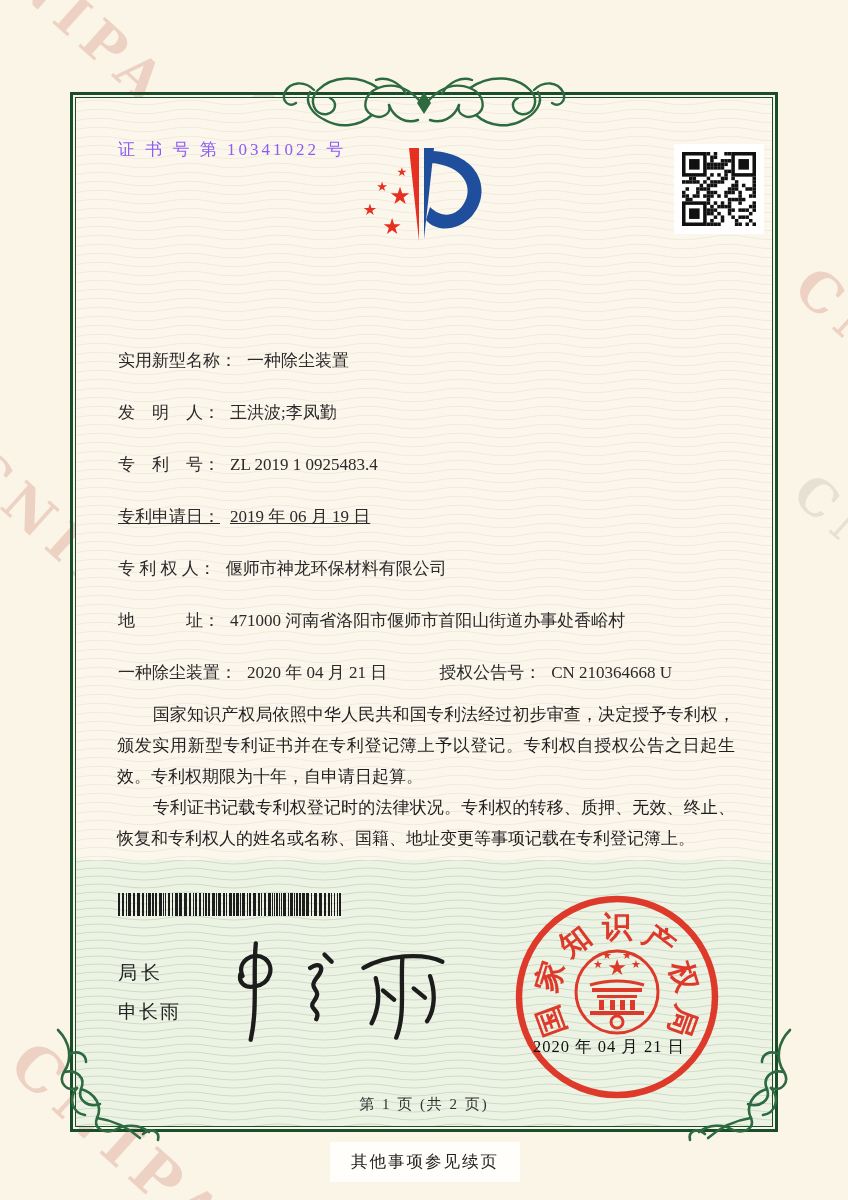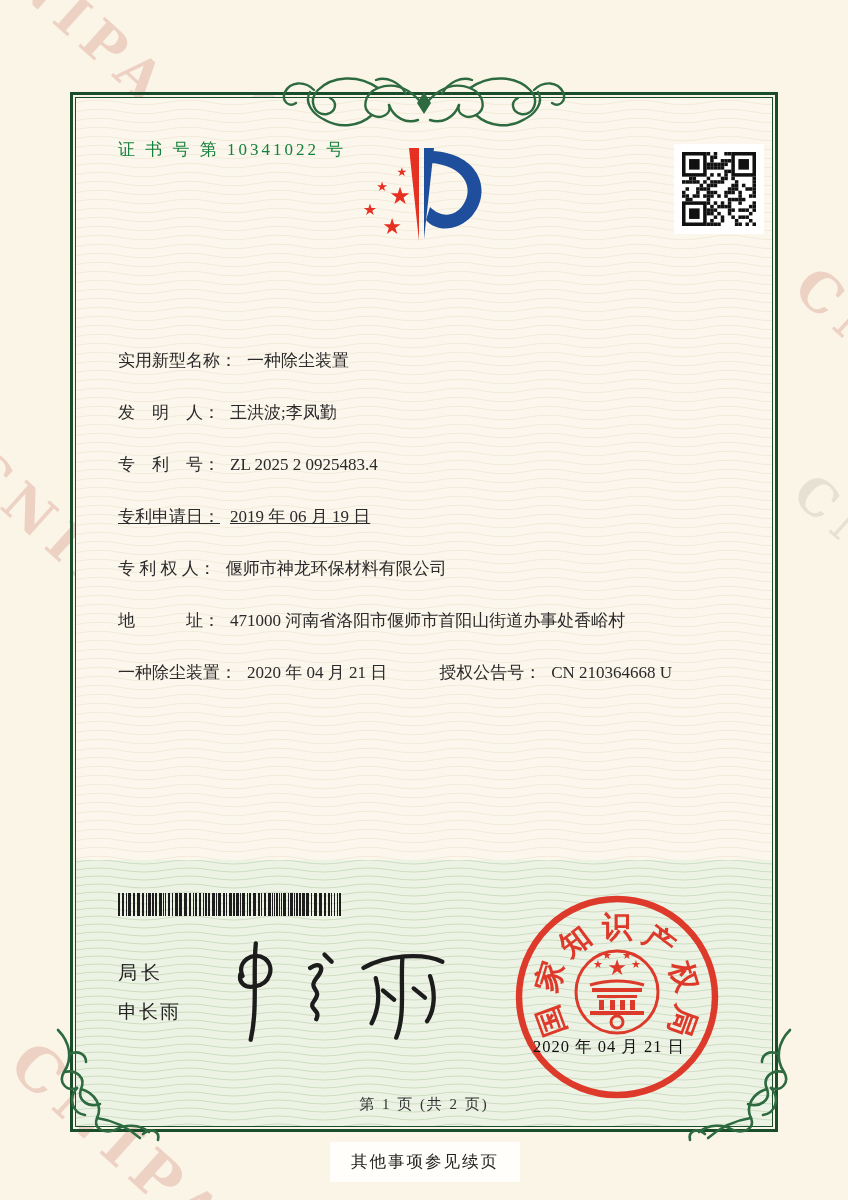--- a/index.html
+++ b/index.html
@@ -36,21 +36,21 @@
     border:1px solid #1a4d2c;
   }
   .frame-bg { position:absolute; left:3px; top:3px; }
   .ornament { position:absolute; pointer-events:none; }
   .orn-top  { left:272px; top:54px;  width:304px; height:100px; }
   .orn-bl   { left:48px;  top:1026px; width:118px; height:122px; }
   .orn-br   { left:682px; top:1026px; width:118px; height:122px; }
   
   .cert-no {
     position:absolute; left:118px; top:138px;
-    font-size:17px; letter-spacing:3px; color:#15803d;
+    font-size:17px; letter-spacing:3px; color:#8b5cf6;
   }
   .qr-box {
     position:absolute; left:674px; top:144px; width:90px; height:90px;
     background:#ffffff; display:flex; align-items:center; justify-content:center;
   }
   .logo { position:absolute; left:340px; top:138px; width:178px; height:110px; }
   .title {
     position:absolute; left:0; top:246px; width:100%;
     text-align:center; font-size:40px; font-weight:bold; color:#141414;
     letter-spacing:14px; text-indent:14px;
@@ -330,36 +330,40 @@
 
 
   <div class="fields">
     <div class="frow r0">
       <span class="lbl">实用新型名称：</span><span>一种除尘装置</span>
     </div>
     <div class="frow r1">
       <span class="lbl">发　明　人：</span><span>王洪波;李凤勤</span>
     </div>
     <div class="frow r2">
-      <span class="lbl">专　利　号：</span><span>ZL 2025 2 0925483.4</span>
+      <span class="lbl">专　利　号：</span><span>ZL 2019 1 0925483.4</span>
     </div>
     <div class="frow r3">
       <span class="lbl">专利申请日：</span><span>2019 年 06 月 19 日</span>
     </div>
     <div class="frow r4">
       <span class="lbl">专 利 权 人：</span><span>偃师市神龙环保材料有限公司</span>
     </div>
     <div class="frow r5">
       <span class="lbl">地　　　址：</span><span>471000 河南省洛阳市偃师市首阳山街道办事处香峪村</span>
     </div>
     <div class="frow r6">
       <span class="lbl">一种除尘装置：</span><span>2020 年 04 月 21 日</span><span class="pair2"><span class="lbl">授权公告号：</span><span>CN 210364668 U</span></span>
     </div>
   </div>
 
+  <div class="body-text">
+    <p>国家知识产权局依照中华人民共和国专利法经过初步审查，决定授予专利权，颁发实用新型专利证书并在专利登记簿上予以登记。专利权自授权公告之日起生效。专利权期限为十年，自申请日起算。</p>
+    <p>专利证书记载专利权登记时的法律状况。专利权的转移、质押、无效、终止、恢复和专利权人的姓名或名称、国籍、地址变更等事项记载在专利登记簿上。</p>
+  </div>
 
   <div class="barcode" id="barcode"><span style="width:2px;background:#1d1d1d"></span><span style="width:2px"></span><span style="width:2px;background:#1d1d1d"></span><span style="width:2px"></span><span style="width:1px;background:#1d1d1d"></span><span style="width:1px"></span><span style="width:3px;background:#1d1d1d"></span><span style="width:2px"></span><span style="width:2px;background:#1d1d1d"></span><span style="width:2px"></span><span style="width:3px;background:#1d1d1d"></span><span style="width:2px"></span><span style="width:2px;background:#1d1d1d"></span><span style="width:2px"></span><span style="width:1px;background:#1d1d1d"></span><span style="width:1px"></span><span style="width:3px;background:#1d1d1d"></span><span style="width:1px"></span><span style="width:2px;background:#1d1d1d"></span><span style="width:1px"></span><span style="width:2px;background:#1d1d1d"></span><span style="width:2px"></span><span style="width:3px;background:#1d1d1d"></span><span style="width:1px"></span><span style="width:1px;background:#1d1d1d"></span><span style="width:1px"></span><span style="width:1px;background:#1d1d1d"></span><span style="width:2px"></span><span style="width:2px;background:#1d1d1d"></span><span style="width:2px"></span><span style="width:1px;background:#1d1d1d"></span><span style="width:2px"></span><span style="width:3px;background:#1d1d1d"></span><span style="width:1px"></span><span style="width:3px;background:#1d1d1d"></span><span style="width:2px"></span><span style="width:3px;background:#1d1d1d"></span><span style="width:2px"></span><span style="width:2px;background:#1d1d1d"></span><span style="width:2px"></span><span style="width:1px;background:#1d1d1d"></span><span style="width:1px"></span><span style="width:2px;background:#1d1d1d"></span><span style="width:2px"></span><span style="width:2px;background:#1d1d1d"></span><span style="width:2px"></span><span style="width:1px;background:#1d1d1d"></span><span style="width:1px"></span><span style="width:2px;background:#1d1d1d"></span><span style="width:1px"></span><span style="width:2px;background:#1d1d1d"></span><span style="width:2px"></span><span style="width:3px;background:#1d1d1d"></span><span style="width:1px"></span><span style="width:1px;background:#1d1d1d"></span><span style="width:1px"></span><span style="width:3px;background:#1d1d1d"></span><span style="width:2px"></span><span style="width:2px;background:#1d1d1d"></span><span style="width:1px"></span><span style="width:1px;background:#1d1d1d"></span><span style="width:2px"></span><span style="width:3px;background:#1d1d1d"></span><span style="width:1px"></span><span style="width:2px;background:#1d1d1d"></span><span style="width:1px"></span><span style="width:3px;background:#1d1d1d"></span><span style="width:1px"></span><span style="width:1px;background:#1d1d1d"></span><span style="width:1px"></span><span style="width:3px;background:#1d1d1d"></span><span style="width:2px"></span><span style="width:1px;background:#1d1d1d"></span><span style="width:1px"></span><span style="width:2px;background:#1d1d1d"></span><span style="width:2px"></span><span style="width:3px;background:#1d1d1d"></span><span style="width:2px"></span><span style="width:2px;background:#1d1d1d"></span><span style="width:1px"></span><span style="width:1px;background:#1d1d1d"></span><span style="width:2px"></span><span style="width:2px;background:#1d1d1d"></span><span style="width:2px"></span><span style="width:3px;background:#1d1d1d"></span><span style="width:1px"></span><span style="width:1px;background:#1d1d1d"></span><span style="width:1px"></span><span style="width:1px;background:#1d1d1d"></span><span style="width:1px"></span><span style="width:2px;background:#1d1d1d"></span><span style="width:1px"></span><span style="width:1px;background:#1d1d1d"></span><span style="width:1px"></span><span style="width:1px;background:#1d1d1d"></span><span style="width:1px"></span><span style="width:3px;background:#1d1d1d"></span><span style="width:2px"></span><span style="width:1px;background:#1d1d1d"></span><span style="width:1px"></span><span style="width:3px;background:#1d1d1d"></span><span style="width:1px"></span><span style="width:1px;background:#1d1d1d"></span><span style="width:1px"></span><span style="width:2px;background:#1d1d1d"></span><span style="width:1px"></span><span style="width:2px;background:#1d1d1d"></span><span style="width:1px"></span><span style="width:3px;background:#1d1d1d"></span><span style="width:1px"></span><span style="width:3px;background:#1d1d1d"></span><span style="width:2px"></span><span style="width:1px;background:#1d1d1d"></span><span style="width:2px"></span><span style="width:3px;background:#1d1d1d"></span><span style="width:2px"></span><span style="width:3px;background:#1d1d1d"></span><span style="width:2px"></span><span style="width:2px;background:#1d1d1d"></span><span style="width:2px"></span><span style="width:2px;background:#1d1d1d"></span><span style="width:1px"></span><span style="width:1px;background:#1d1d1d"></span><span style="width:2px"></span><span style="width:1px;background:#1d1d1d"></span><span style="width:2px"></span><span style="width:1px;background:#1d1d1d"></span><span style="width:1px"></span><span style="width:2px;background:#1d1d1d"></span><span style="width:1px"></span></div>
 
   <div class="sig-role">局长</div>
   <div class="sig-name">申长雨</div>
   <svg class="sig-hand" viewBox="0 0 240 105">
     <g fill="none" stroke="#1c1c1c" stroke-width="4.2" stroke-linecap="round">
       <path d="M20 38 C14 24 30 13 42 21 C52 29 47 46 32 48 C22 50 16 44 18 36"></path>
       <path d="M33 6 C30 35 35 70 28 100"></path>
       <path d="M86 30 C96 23 101 30 92 40 C83 52 99 50 90 62 C83 71 97 70 92 80"></path>

